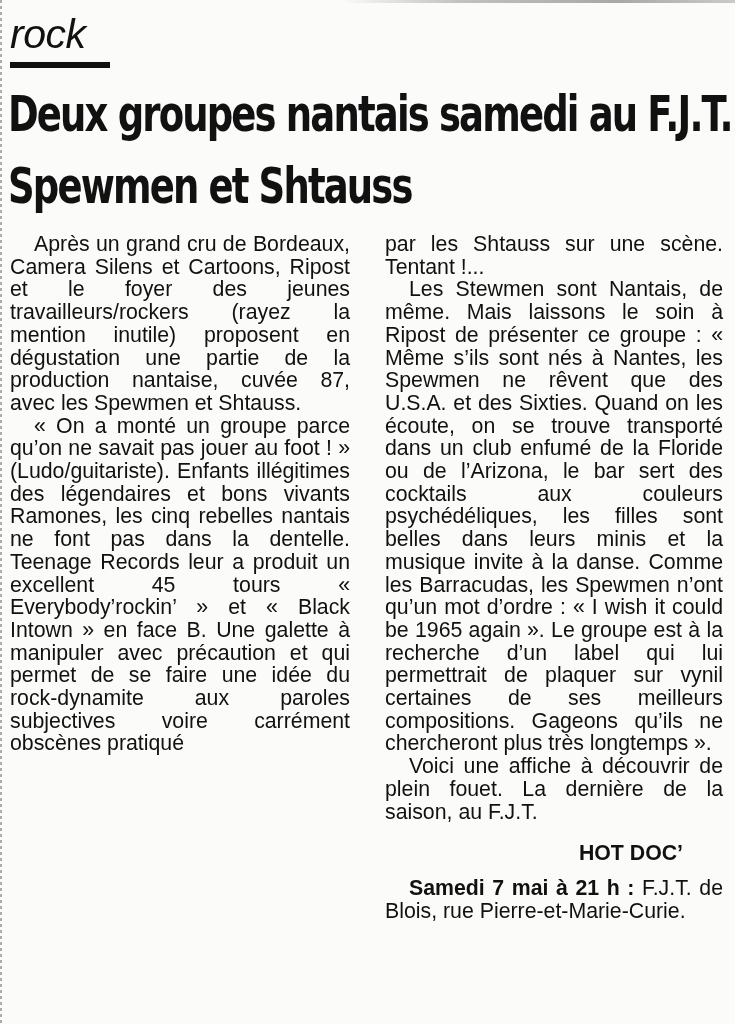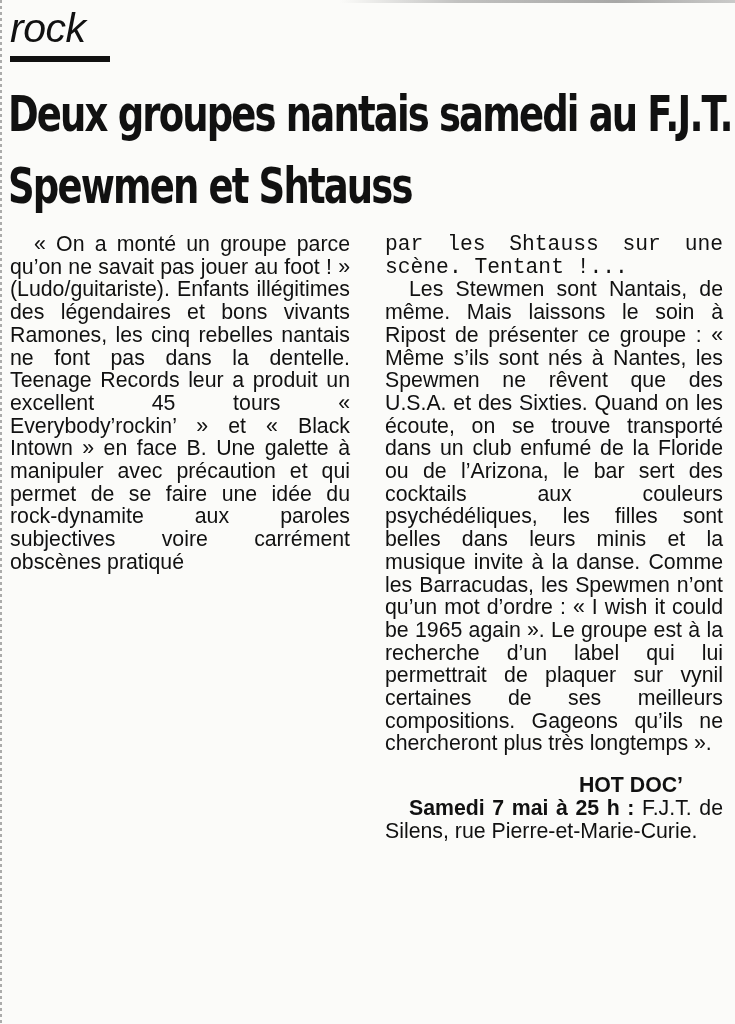--- a/index.html
+++ b/index.html
@@ -14,21 +14,21 @@
     position: absolute; left: 0; top: 0; bottom: 0; width: 2px;
     background: repeating-linear-gradient(#777 0 3px, transparent 3px 6px);
     opacity: .6;
   }
   .top-edge {
     position: absolute; left: 340px; top: 0; right: 0; height: 3px;
     background: linear-gradient(90deg, transparent, #888 30%, #555 70%, #999);
     opacity: .5;
   }
   .rubric {
-    position: absolute; left: 10px; top: 2px;
+    position: absolute; left: 10px; top: 8px;
   }
   .rubric-text {
     font-family: "Liberation Sans", sans-serif;
     font-style: italic;
     font-size: 41px;
     line-height: 52px;
     letter-spacing: -0.5px;
     display: block;
   }
   .rubric-rule {
@@ -49,45 +49,47 @@
   .col {
     position: absolute; top: 233px;
     font-family: "Liberation Sans", sans-serif;
     font-size: 21.3px;
     line-height: 22.7px;
     text-align: justify;
   }
   .col.left { left: 10px; width: 340px; }
   .col.right { left: 385px; width: 338px; top: 233px; }
   .col p { margin: 0; text-indent: 24px; }
-  .col p.noindent { text-indent: 0; font-family: Liberation Mono, monospace; }
+  .col p.noindent { text-indent: 0; }
   .col p.sign {
     text-align: right; font-weight: bold; text-indent: 0;
-    margin-top: 19px; margin-bottom: 0; padding-right: 40px;
+    margin-top: 19px; margin-bottom: 12px; padding-right: 40px;
   }
   .col b { font-weight: bold; }
 </style>
 </head>
 <body>
 
 <div class="left-edge"></div>
 <div class="top-edge"></div>
 
 <div class="rubric">
   <span class="rubric-text">rock</span>
   <div class="rubric-rule"></div>
 </div>
 
 <h1 class="headline" style="margin:0;">
   <span>Deux groupes nantais samedi au F.J.T. :</span>
   <span>Spewmen et Shtauss</span>
 </h1>
 
 <div class="col left">
+  <p>Après un grand cru de Bordeaux, Camera Silens et Cartoons, Ripost et le foyer des jeunes travailleurs/rockers (rayez la mention inutile) proposent en dégustation une partie de la production nantaise, cuvée 87, avec les Spewmen et Shtauss.</p>
   <p>« On a monté un groupe parce qu’on ne savait pas jouer au foot ! » (Ludo/guitariste). Enfants illégitimes des légendaires et bons vivants Ramones, les cinq rebelles nantais ne font pas dans la dentelle. Teenage Records leur a produit un excellent 45 tours « Everybody’rockin’ » et « Black Intown » en face B. Une galette à manipuler avec précaution et qui permet de se faire une idée du rock-dynamite aux paroles subjectives voire carrément obscènes pratiqué</p>
 </div>
 
 <div class="col right">
   <p class="noindent">par les Shtauss sur une scène. Tentant !...</p>
   <p>Les Stewmen sont Nantais, de même. Mais laissons le soin à Ripost de présenter ce groupe : « Même s’ils sont nés à Nantes, les Spewmen ne rêvent que des U.S.A. et des Sixties. Quand on les écoute, on se trouve transporté dans un club enfumé de la Floride ou de l’Arizona, le bar sert des cocktails aux couleurs psychédéliques, les filles sont belles dans leurs minis et la musique invite à la danse. Comme les Barracudas, les Spewmen n’ont qu’un mot d’ordre : « I wish it could be 1965 again ». Le groupe est à la recherche d’un label qui lui permettrait de plaquer sur vynil certaines de ses meilleurs compositions. Gageons qu’ils ne chercheront plus très longtemps ».</p>
+  <p>Voici une affiche à découvrir de plein fouet. La dernière de la saison, au F.J.T.</p>
   <p class="sign">HOT DOC’</p>
-  <p><b>Samedi 7 mai à 25 h :</b><span> F.J.T. de Silens, rue Pierre-et-Marie-Curie.</span></p>
+  <p><b>Samedi 7 mai à 21 h :</b><span> F.J.T. de Blois, rue Pierre-et-Marie-Curie.</span></p>
 </div>
 
 </body></html>

